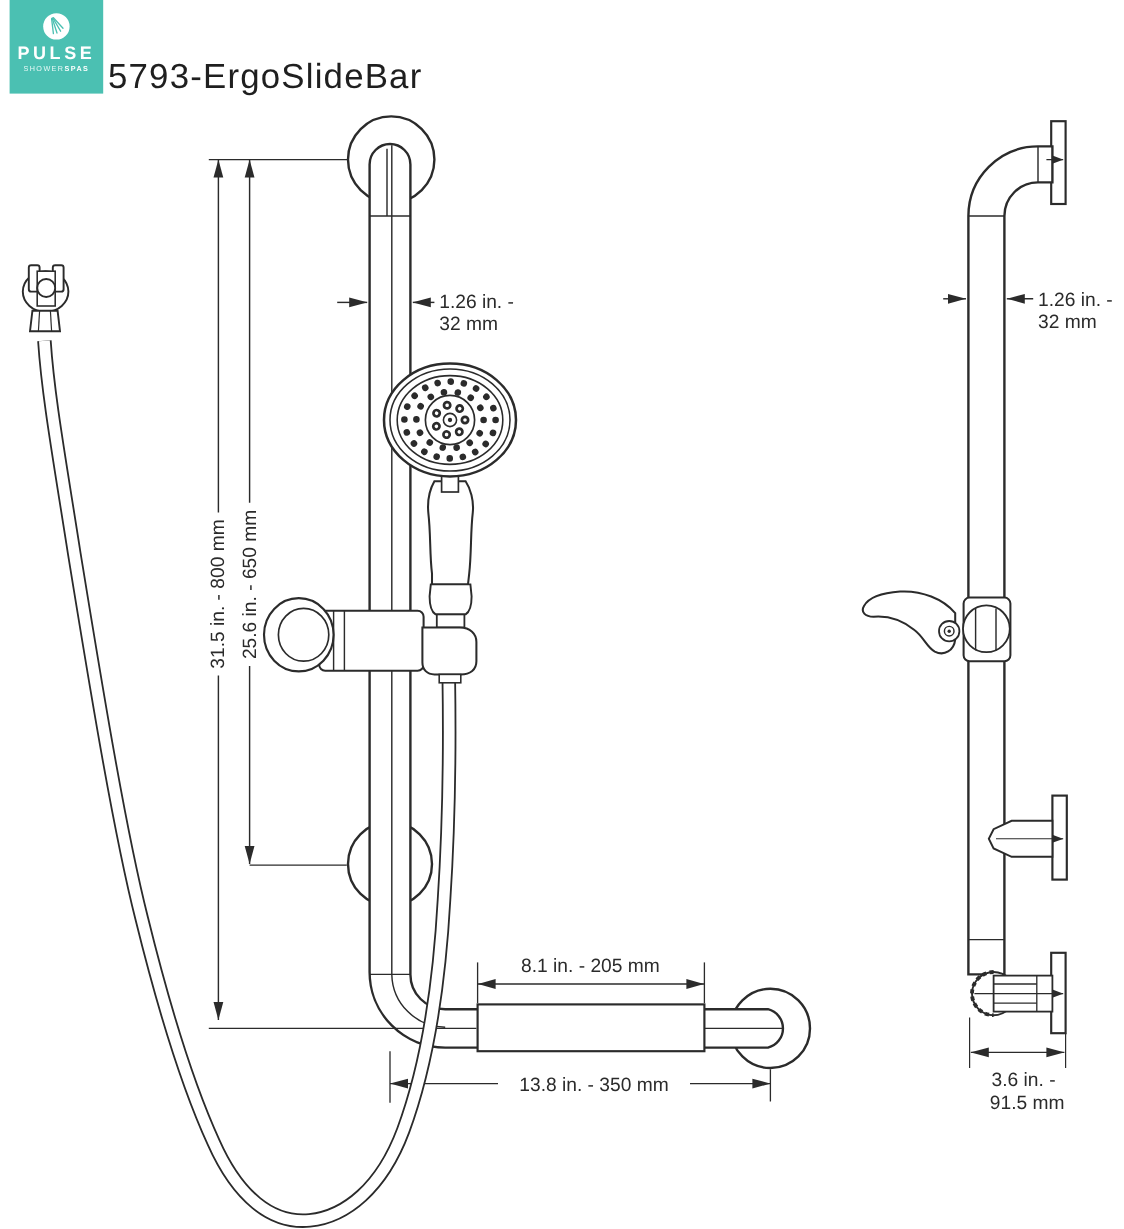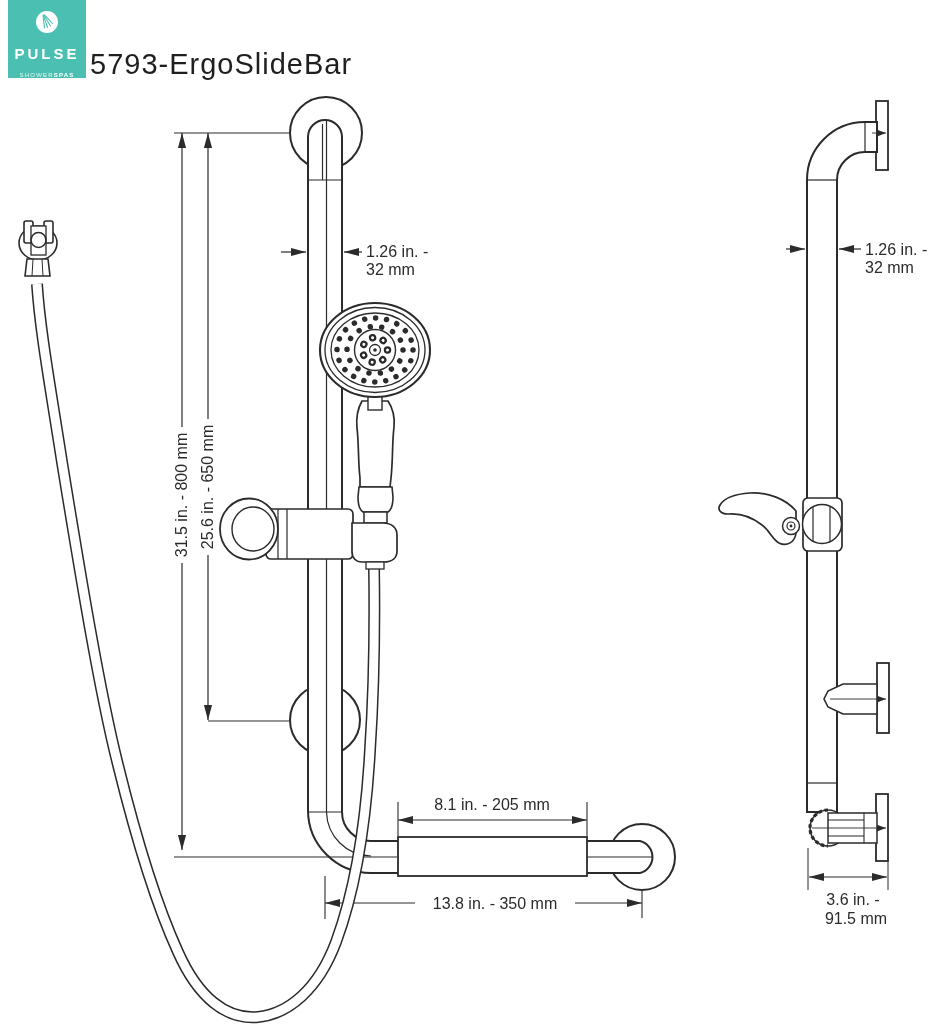--- a/index.html
+++ b/index.html
@@ -4,21 +4,21 @@
 <style>
   :root{
     --brand-teal:#4BC0B2;
     --line:#2b2b2b;
     --text:#1f1f1f;
   }
   html,body{margin:0;padding:0;background:#fff;}
   .canvas{position:relative;width:937px;height:1024px;background:#fff;overflow:hidden;
           font-family:"Liberation Sans",sans-serif;}
   .logo{position:absolute;left:8px;top:0;width:78px;height:78px;background:var(--brand-teal);
-        display:flex;flex-direction:column;align-items:center;justify-content:space-between;}
+        display:flex;flex-direction:column;align-items:center;justify-content:flex-start;}
   .logo .spray{margin-top:10px;}
   .logo .brand{color:#fff;font-size:15px;font-weight:bold;letter-spacing:3px;margin-top:2px;}
   .logo .tagline{color:#eafaf8;font-size:6px;letter-spacing:1.2px;margin-top:2px;}
   .logo .tagline .strong{font-weight:bold;color:#fff;}
   .title{position:absolute;left:90px;top:48px;color:var(--text);font-size:29px;
          letter-spacing:1px;font-weight:500;}
   svg text{font-family:"Liberation Sans",sans-serif;fill:var(--line);}
   .dimtxt{font-size:16px;}
 </style>
 </head>

